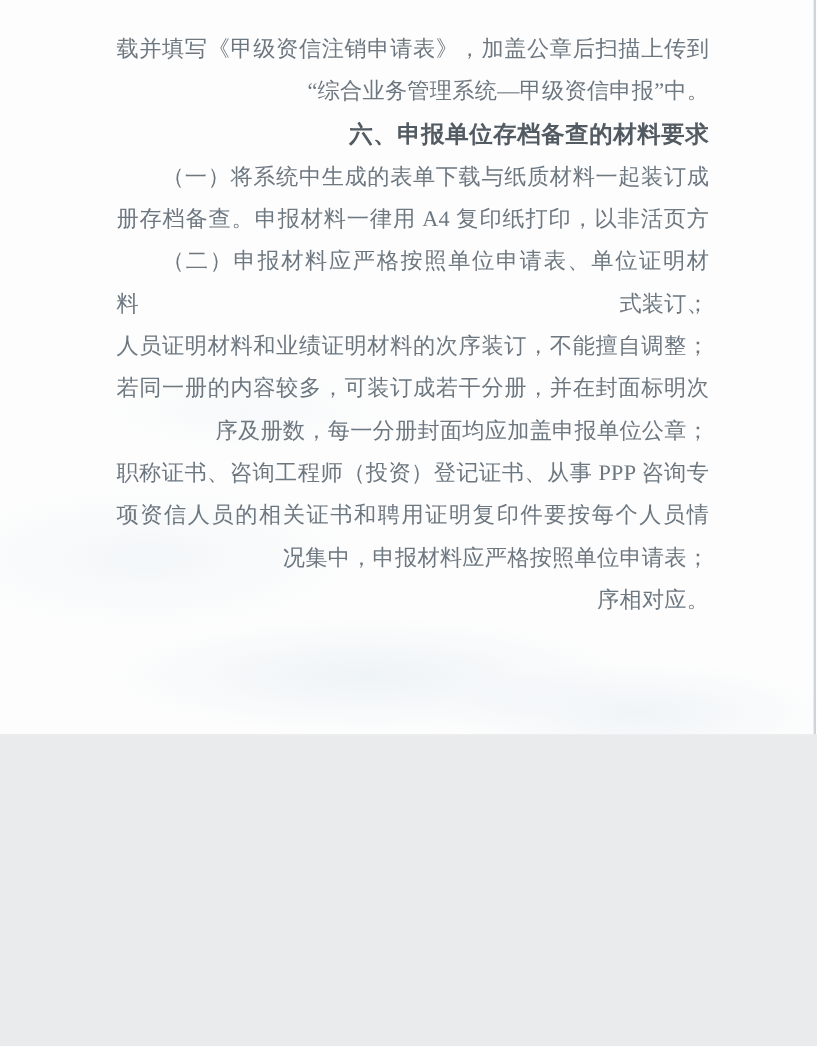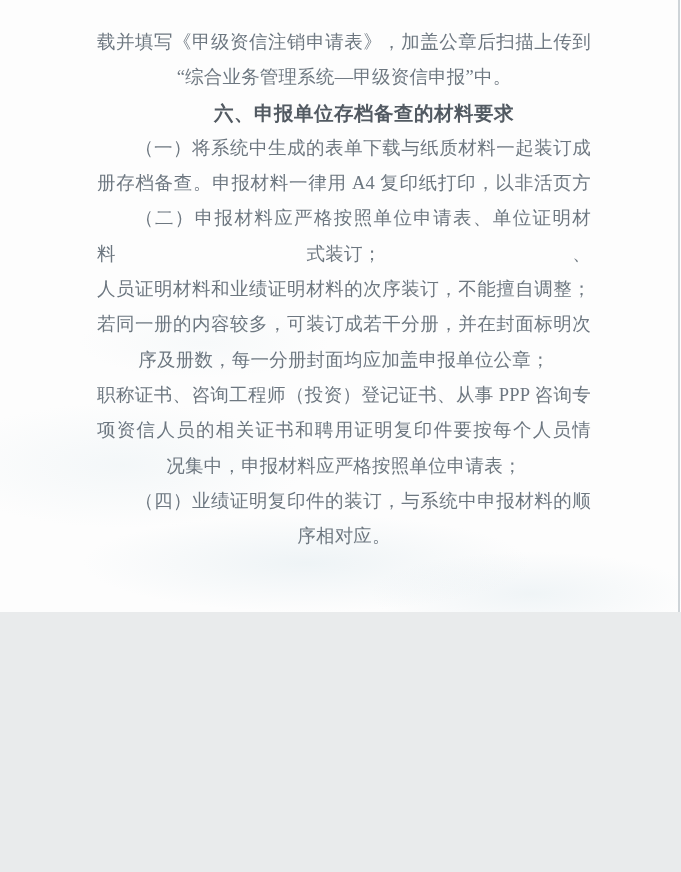--- a/index.html
+++ b/index.html
@@ -35,33 +35,33 @@
     left: 97px;
     top: 25px;
     width: 494px;
   }
   .line {
     font-size: 18.5px;
     line-height: 35.3px;
     height: 35.3px;
     color: var(--body-text, #6d7780);
     letter-spacing: 0.2px;
-    text-align: center;
+    text-align: right;
     white-space: nowrap;
   }
   .line.fill {
     text-align: justify;
     text-align-last: justify;
     white-space: normal;
   }
   .line.indent {
     text-indent: 38px;
   }
   .line.heading {
-    font-family: Liberation Sans, sans-serif;
+    font-family: Liberation Mono, monospace;
     font-weight: bold;
     font-size: 19.5px;
     color: var(--heading-text, #525a62);
     text-indent: 40px;
     letter-spacing: 0.5px;
   }
   .page-number {
     position: absolute;
     left: 97px;
     top: 824px;
@@ -84,21 +84,20 @@
     <div class="line indent fill">（一）将系统中生成的表单下载与纸质材料一起装订成</div>
     <div class="line fill">册存档备查。申报材料一律用 A4 复印纸打印，以非活页方</div>
     <div class="line indent fill">（二）申报材料应严格按照单位申请表、单位证明材料、</div>
     <div class="line">式装订；</div>
     <div class="line fill">人员证明材料和业绩证明材料的次序装订，不能擅自调整；</div>
     <div class="line fill">若同一册的内容较多，可装订成若干分册，并在封面标明次</div>
     <div class="line">序及册数，每一分册封面均应加盖申报单位公章；</div>
     <div class="line fill">职称证书、咨询工程师（投资）登记证书、从事 PPP 咨询专</div>
     <div class="line fill">项资信人员的相关证书和聘用证明复印件要按每个人员情</div>
     <div class="line">况集中，申报材料应严格按照单位申请表；</div>
-    <div class="line indent fill">（四）业绩证明复印件的装订，与系统中申报材料的顺</div>
     <div class="line">序相对应。</div>
   </div>
 
   <div class="page-number">—20—</div>
 
   <div class="scan-edge"></div>
 
 </div>
 
 </body></html>

